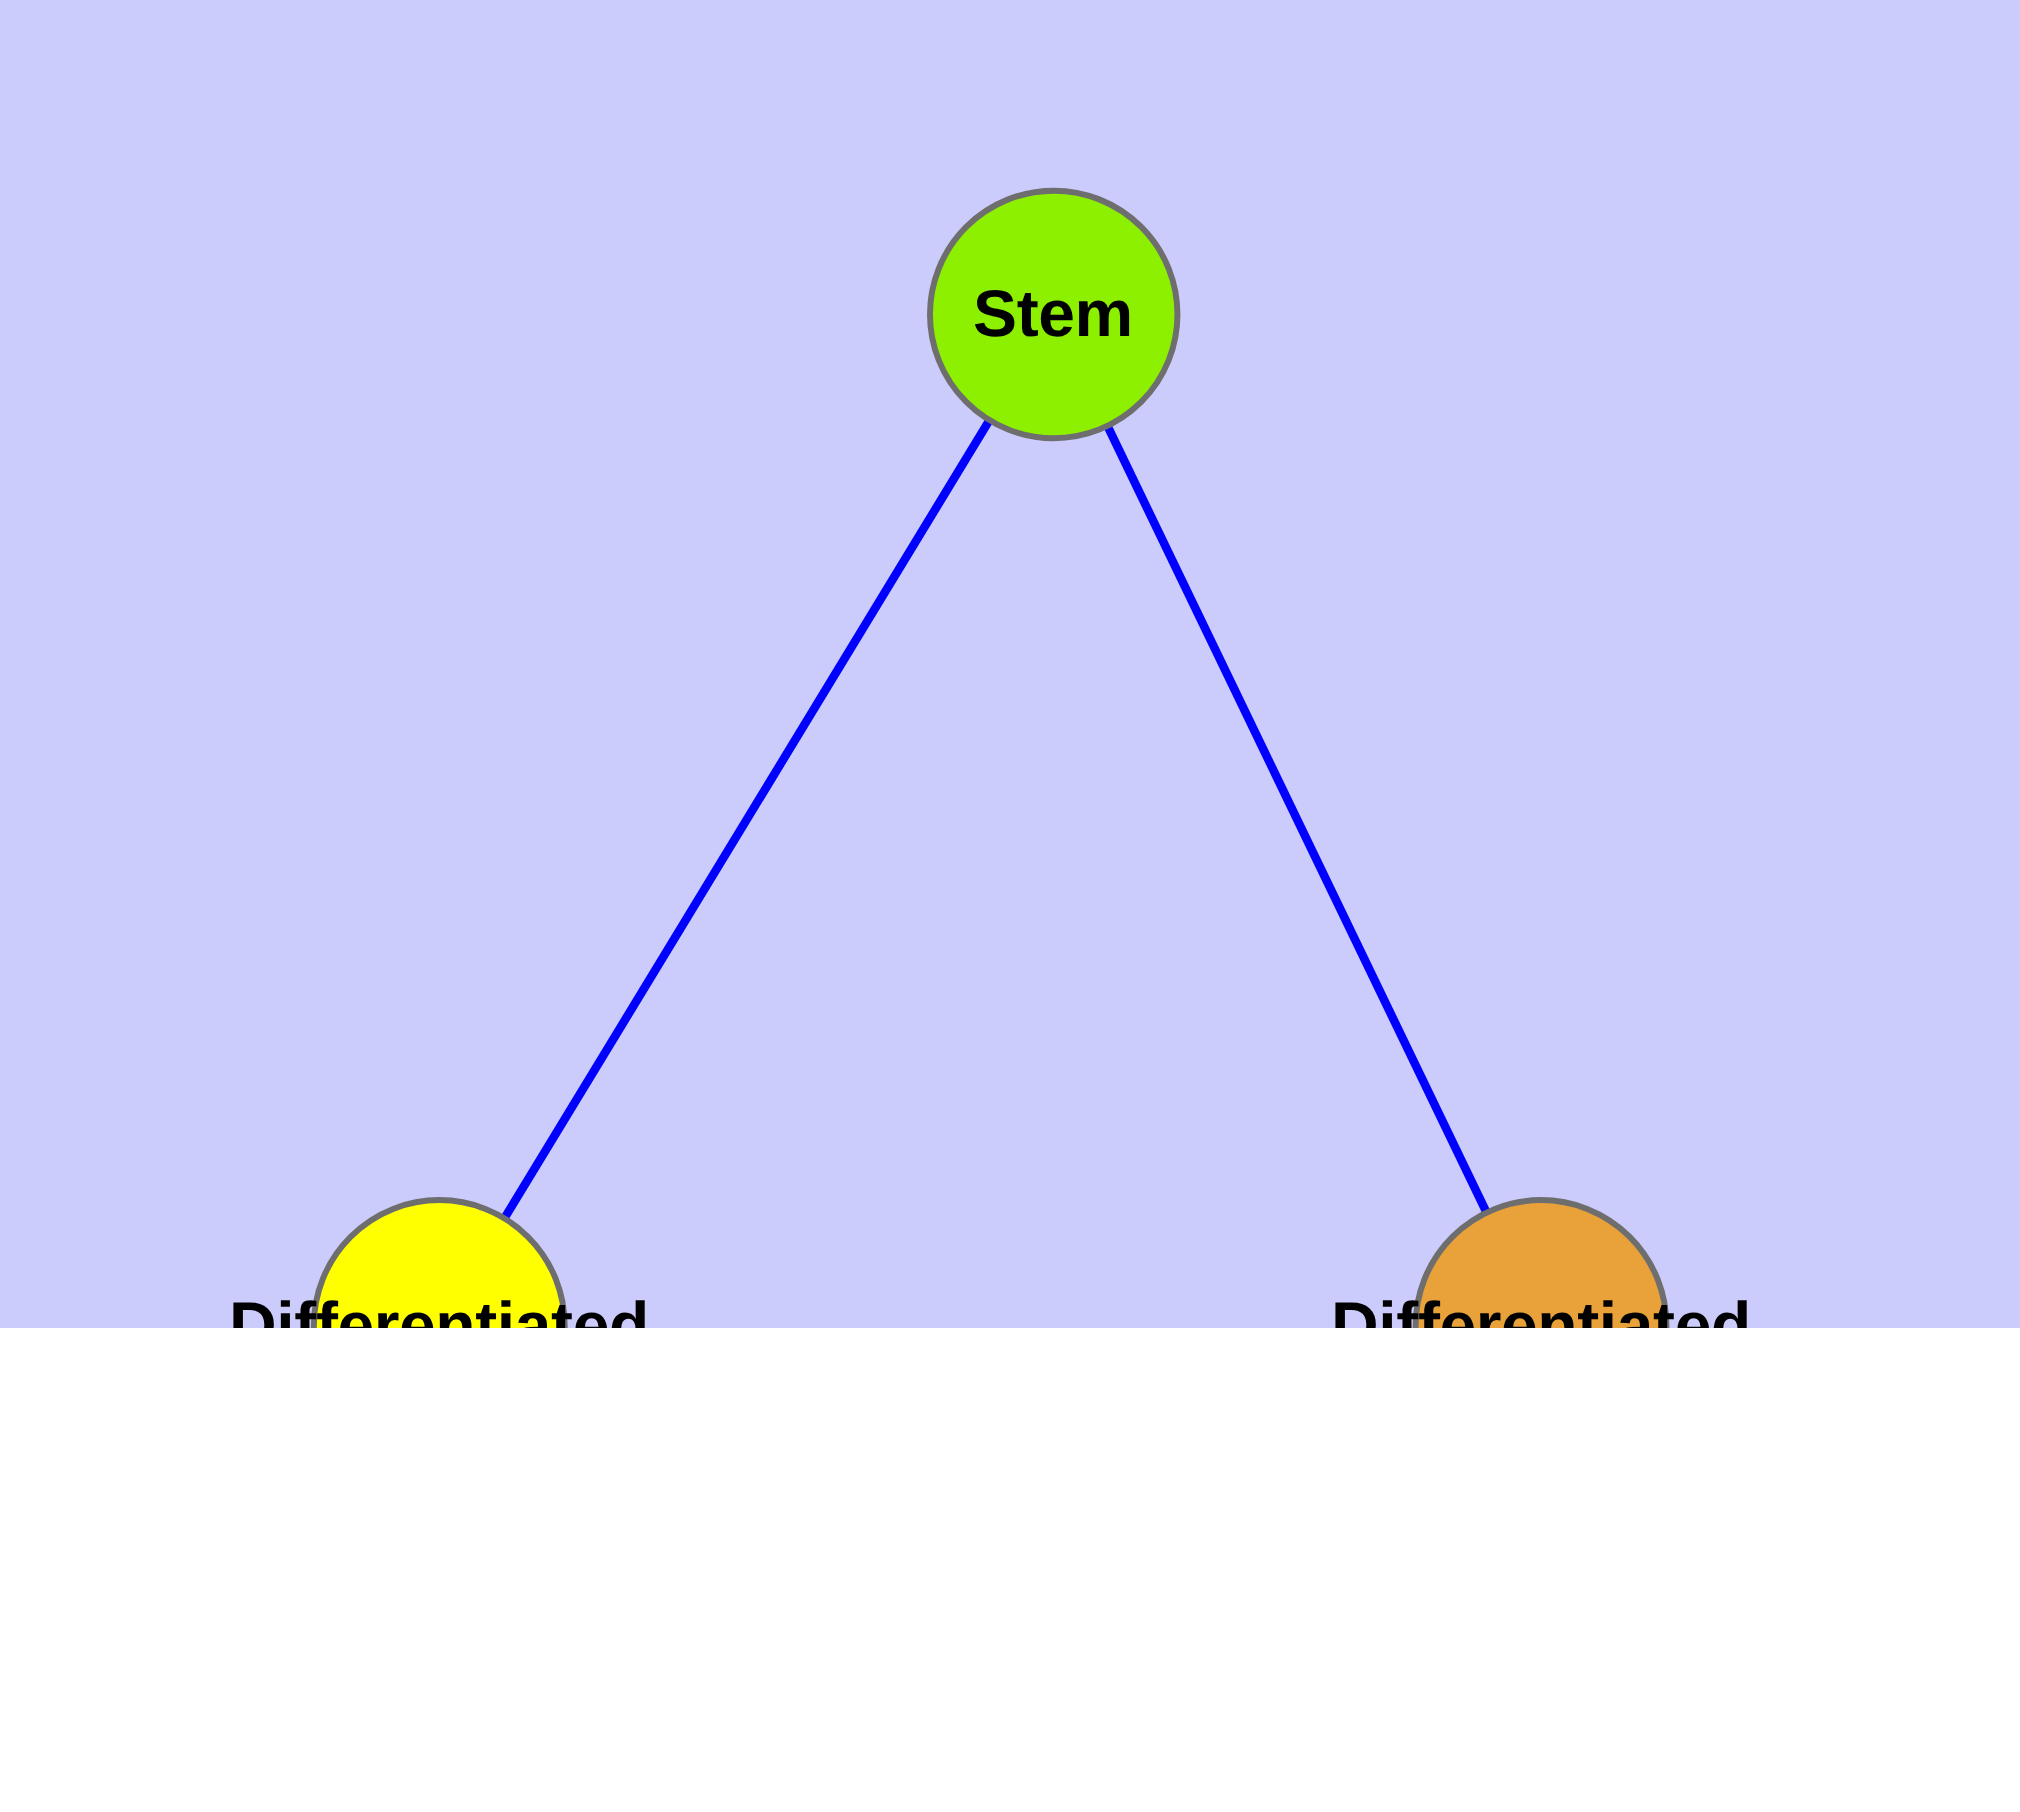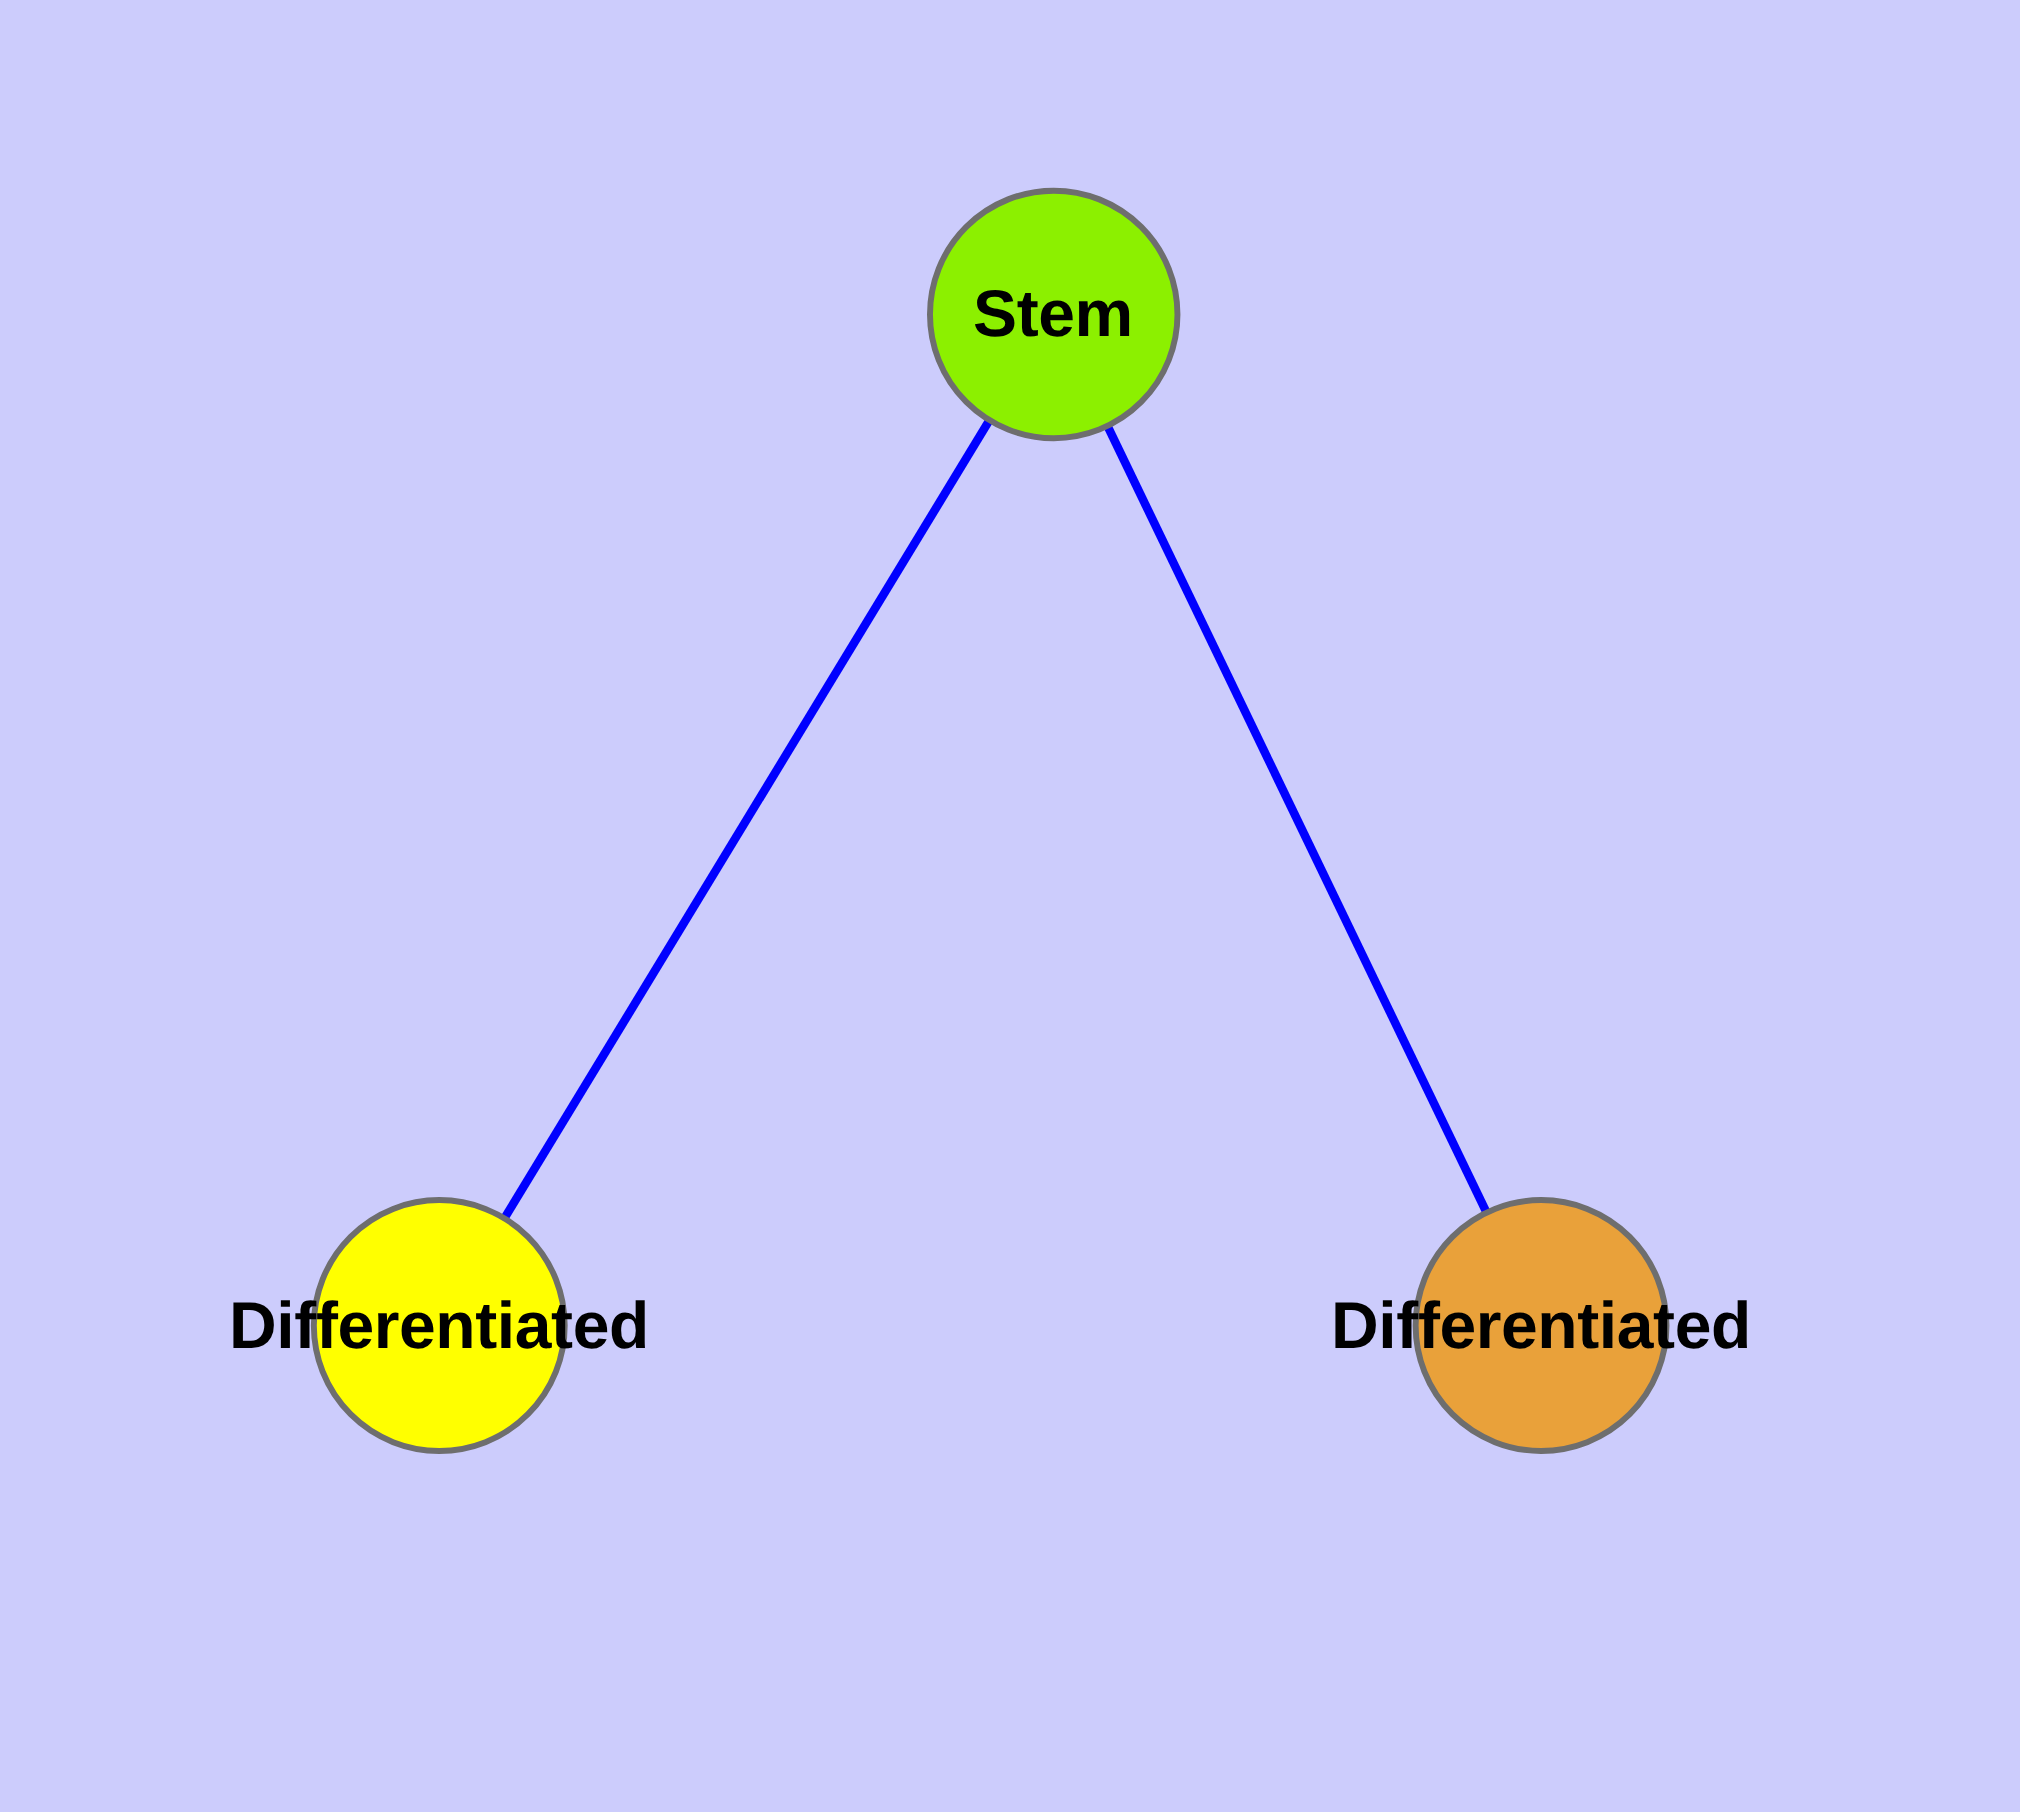--- a/index.html
+++ b/index.html
@@ -39,21 +39,21 @@
     white-space: pre;
     letter-spacing: -0.4px;
     transform: translate(-50%, -50%);
     pointer-events: none;
     text-rendering: geometricPrecision;
   }
 </style>
 </head>
 <body>
 
-<div id="canvas" style="width: 2021px; height: 1812px;">
+<div id="canvas" style="width: 2021px; height: 1328px;">
 
   <div id="bg-rect" style="background: rgb(204, 204, 252);"></div>
 
   <svg id="graph-svg" viewBox="0 0 2384 2138" xmlns="http://www.w3.org/2000/svg" style="width: 2021px; height: 1812px;">
     <g id="edge-layer">
         <line x1="1243" y1="371" x2="518" y2="1564" stroke="#0000ff" stroke-width="10" stroke-linecap="butt"></line>
         <line x1="1243" y1="371" x2="1818" y2="1564" stroke="#0000ff" stroke-width="10" stroke-linecap="butt"></line>
       </g>
     <g id="node-layer">
         <circle cx="1243" cy="371" r="146" fill="#8cf000" stroke="#6e6e6e" stroke-width="7"></circle>

